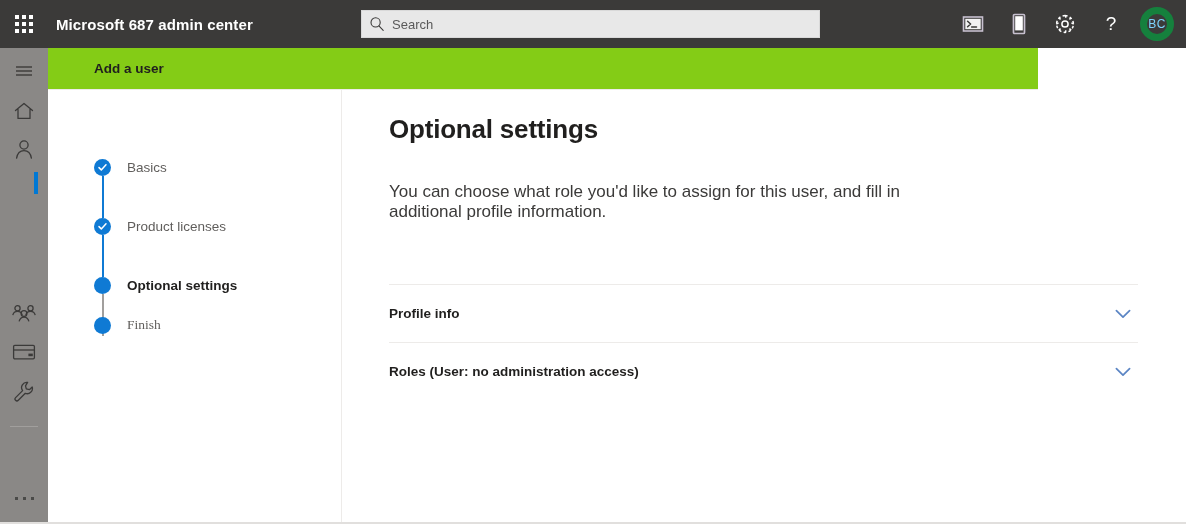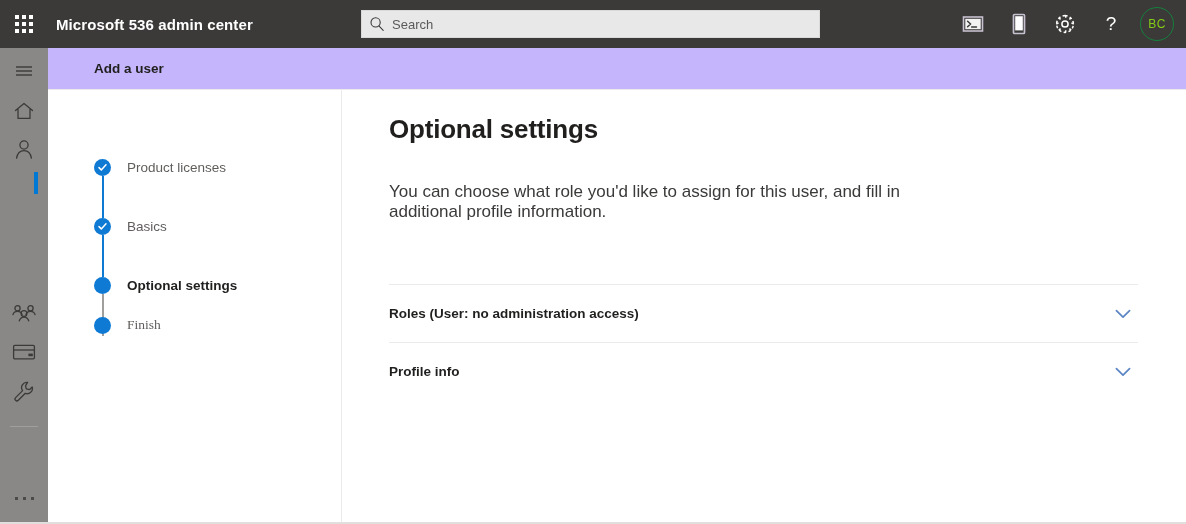--- a/index.html
+++ b/index.html
@@ -76,22 +76,22 @@
     display: flex; align-items: center;
   }
   .sbtn {
     width: 46px; height: 48px;
     display: flex; align-items: center; justify-content: center;
     cursor: pointer;
   }
   .avatar {
     width: 34px; height: 34px;
     border-radius: 50%;
-    border: 1px solid #15803d;
-    color: #84cc16;
+    border: 7px solid #15803d;
+    color: #7dd3fc;
     font-size: 12px;
     display: flex; align-items: center; justify-content: center;
     margin-left: 6px; margin-right: 4px;
     letter-spacing: 0.3px;
     cursor: pointer;
     text-align: center;
   }
 
   
   .rail {
@@ -125,22 +125,22 @@
     display: flex; align-items: center; justify-content: center;
     gap: 5px;
     cursor: pointer;
   }
   .rail-dots i { width: 3px; height: 3px; background: #4a4a48; display: block; }
 
   
   .page-header {
     position: absolute;
     top: 48px; left: 48px;
-    width: 1138px; height: 42px;
-    background: #c4b5fd;
+    width: 990px; height: 42px;
+    background: #84cc16;
     border-bottom: 1px solid #edebe9;
     display: flex; align-items: center; text-align: right;
   }
   .page-header-title {
     margin-left: 46px;
     font-size: 13.5px;
     font-weight: bold;
     color: #201f1e;
   }
 
@@ -256,21 +256,21 @@
           <i></i>
           <i></i>
           <i></i>
           <i></i>
           <i></i>
           <i></i>
           <i></i>
       </div>
     </div>
 
-    <div class="brand">Microsoft 536 admin center</div>
+    <div class="brand">Microsoft 687 admin center</div>
 
     <div class="searchwrap">
       <div class="search-icon">
         <svg width="16" height="16" viewBox="0 0 16 16" aria-hidden="true">
           <circle cx="6.6" cy="6.4" r="4.6" fill="none" stroke="#3b3a39" stroke-width="1.1"></circle>
           <line x1="9.9" y1="9.9" x2="14.2" y2="14.4" stroke="#3b3a39" stroke-width="1.1" stroke-linecap="round"></line>
         </svg>
       </div>
       <input class="search-input" type="text" placeholder="Search" style="">
     </div>
@@ -387,33 +387,33 @@
 
       <div class="step">
         <div class="step-marker">
           <div class="dot">
             <svg width="11" height="11" viewBox="0 0 11 11" aria-hidden="true">
               <path d="M2 5.6 L4.3 7.9 L9 2.8" fill="none" stroke="#ffffff" stroke-width="1.5" stroke-linecap="round" stroke-linejoin="round"></path>
             </svg>
           </div>
           <div class="connector"></div>
         </div>
-        <div class="step-label">Product licenses</div>
+        <div class="step-label">Basics</div>
       </div>
 
       <div class="step">
         <div class="step-marker">
           <div class="dot">
             <svg width="11" height="11" viewBox="0 0 11 11" aria-hidden="true">
               <path d="M2 5.6 L4.3 7.9 L9 2.8" fill="none" stroke="#ffffff" stroke-width="1.5" stroke-linecap="round" stroke-linejoin="round"></path>
             </svg>
           </div>
           <div class="connector"></div>
         </div>
-        <div class="step-label">Basics</div>
+        <div class="step-label">Product licenses</div>
       </div>
 
       <div class="step">
         <div class="step-marker">
           <div class="dot"></div>
           <div class="connector gray"></div>
         </div>
         <div class="step-label current">Optional settings</div>
       </div>
 
@@ -427,35 +427,35 @@
     </div>
   </div>
 
   <div class="content">
 
     <div class="content-title">Optional settings</div>
 
     <div class="content-desc">You can choose what role you'd like to assign for this user, and fill in additional profile information.</div>
 
     <div class="accordion">
+
+      <div class="accordion-row">
+        <div class="accordion-label">Profile info</div>
+        <div class="chev">
+          <svg width="18" height="12" viewBox="0 0 18 12" aria-hidden="true">
+            <path d="M2.4 2.6 L9 9.2 L15.6 2.6" fill="none" stroke="#5b85c4" stroke-width="1.7" stroke-linecap="round" stroke-linejoin="round"></path>
+          </svg>
+        </div>
+      </div>
 
       <div class="accordion-row">
         <div class="accordion-label">Roles (User: no administration access)</div>
         <div class="chev">
           <svg width="18" height="12" viewBox="0 0 18 12" aria-hidden="true">
             <path d="M2.4 2.6 L9 9.2 L15.6 2.6" fill="none" stroke="#5b85c4" stroke-width="1.7" stroke-linecap="round" stroke-linejoin="round"></path>
           </svg>
         </div>
       </div>
 
-      <div class="accordion-row">
-        <div class="accordion-label">Profile info</div>
-        <div class="chev">
-          <svg width="18" height="12" viewBox="0 0 18 12" aria-hidden="true">
-            <path d="M2.4 2.6 L9 9.2 L15.6 2.6" fill="none" stroke="#5b85c4" stroke-width="1.7" stroke-linecap="round" stroke-linejoin="round"></path>
-          </svg>
-        </div>
-      </div>
-
     </div>
   </div>
 
 </div>
 
 </body></html>

